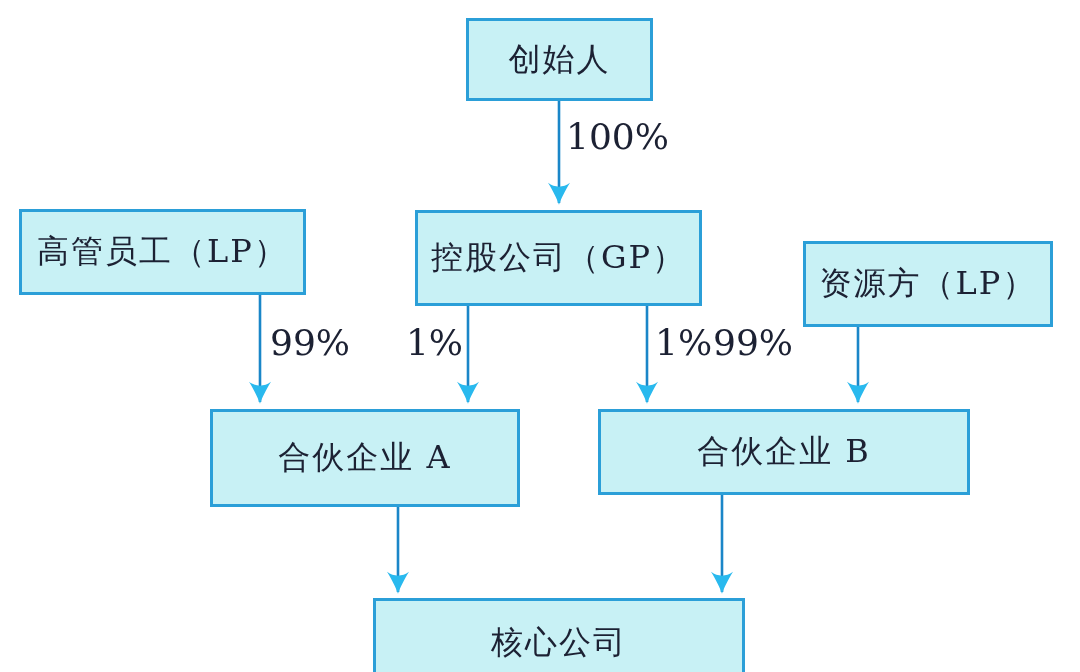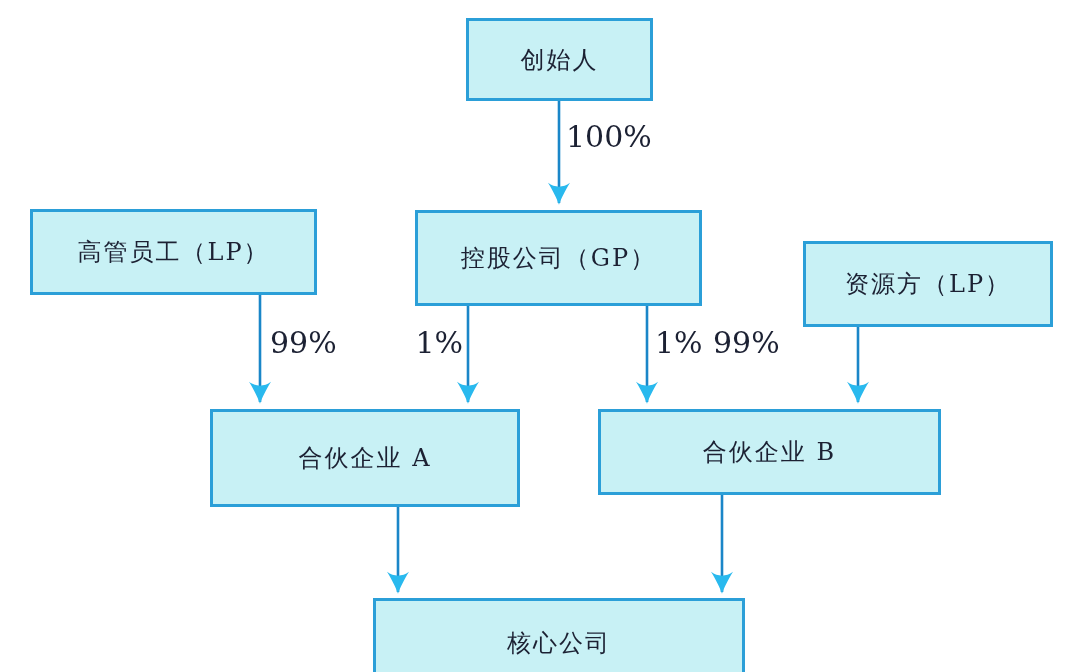--- a/index.html
+++ b/index.html
@@ -12,25 +12,25 @@
     background:var(--background);
     font-family:"DejaVu Serif","Liberation Serif",serif;
   }
   .edges{position:absolute; left:0; top:0; z-index:1;}
   .edges line{stroke:var(--line); stroke-width:2.6;}
   .edges .head{fill:var(--arrowhead); stroke:none;}
   .node{
     position:absolute; z-index:2; box-sizing:border-box;
     background:var(--node-fill); border:3px solid var(--node-border);
     display:flex; align-items:center; justify-content:center;
-    font-size:24px; color:var(--label-text); white-space:nowrap;
+    font-size:32px; color:var(--label-text); white-space:nowrap;
     letter-spacing:2px;
   }
   .edge-label{
-    position:absolute; z-index:3; font-size:30px; line-height:46px;
+    position:absolute; z-index:3; font-size:36px; line-height:46px;
     color:var(--label-text); white-space:nowrap;
   }
 </style>
 </head>
 <body>
 
 <div class="stage">
 
   <svg class="edges" width="1080" height="672" viewBox="0 0 1080 672">
     <defs>
@@ -42,29 +42,29 @@
     <line x1="260" y1="295" x2="260" y2="402" marker-end="url(#arrow)"></line>
     <line x1="468" y1="296" x2="468" y2="402" marker-end="url(#arrow)"></line>
     <line x1="647" y1="296" x2="647" y2="402" marker-end="url(#arrow)"></line>
     <line x1="858" y1="296" x2="858" y2="402" marker-end="url(#arrow)"></line>
     <line x1="398" y1="495" x2="398" y2="592" marker-end="url(#arrow)"></line>
     <line x1="722" y1="495" x2="722" y2="592" marker-end="url(#arrow)"></line>
   </svg>
 
   <div class="node" style="left:466px; top:18px;  width:187px; height:83px;">创始人</div>
 
-  <div class="node" style="left:30px;  top:209px; width:287px; height:86px;">高管员工（LP）</div>
+  <div class="node" style="left:19px;  top:209px; width:287px; height:86px;">高管员工（LP）</div>
 
   <div class="node" style="left:415px; top:210px; width:287px; height:96px;">控股公司（GP）</div>
 
   <div class="node" style="left:803px; top:210px; width:250px; height:86px;margin-top:31px;">资源方（LP）</div>
 
   <div class="node" style="left:210px; top:409px; width:310px; height:98px;">合伙企业 A</div>
 
-  <div class="node" style="left:598px; top:409px; width:343px; height:86px;">合伙企业 B</div>
+  <div class="node" style="left:598px; top:409px; width:372px; height:86px;">合伙企业 B</div>
 
   <div class="node" style="left:373px; top:598px; width:372px; height:90px;">核心公司</div>
 
   <div class="edge-label" style="left:566px; top:114px;">100%</div>
 
   <div class="edge-label" style="left:270px; top:320px;">99%</div>
 
   <div class="edge-label" style="left:400px; top:320px; width:63px; text-align:right;">1%</div>
 
   <div class="edge-label" style="left:655px; top:320px;">1%</div>

